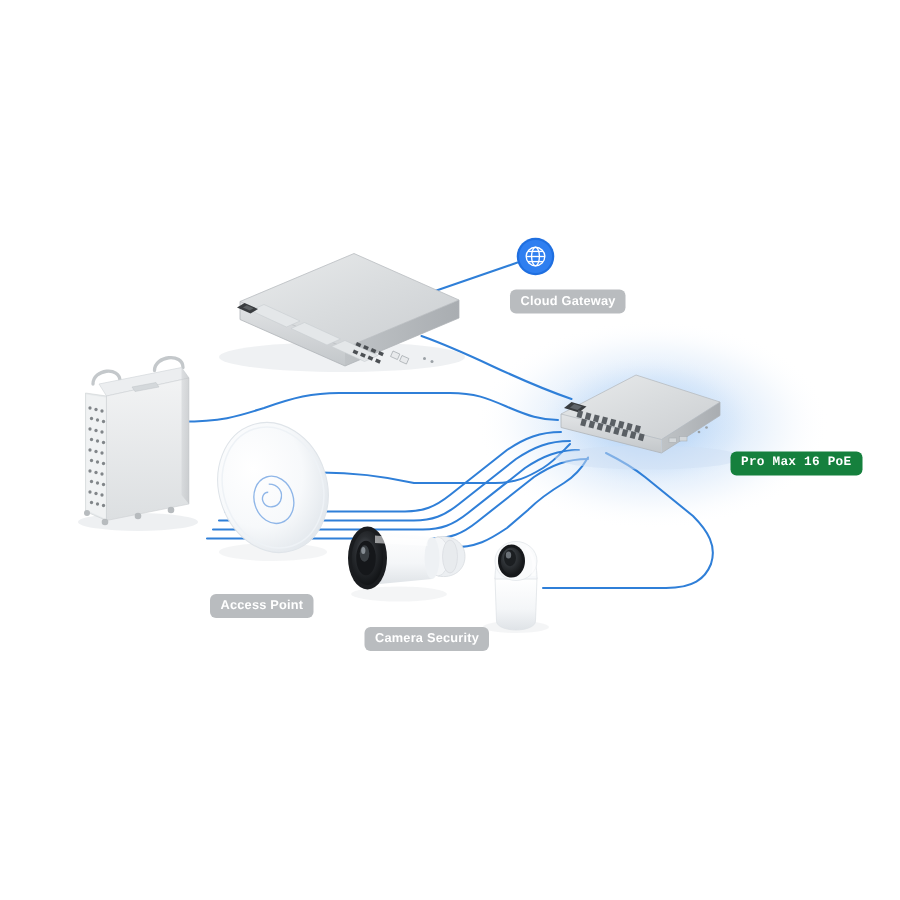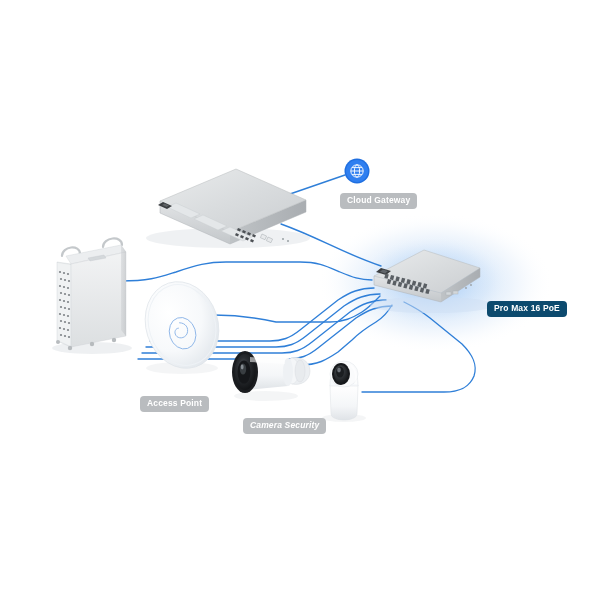--- a/index.html
+++ b/index.html
@@ -39,26 +39,27 @@
     padding: 3px 7px 4px 7px;
     border-radius: 4px;
     white-space: nowrap;
     line-height: 1;
     user-select: none;
   }
   .label-grey {
     background: #b9bcbf;
   }
   .label-blue {
-    background: #0c4a6e;
+    background: #15803d;
+    font-family: Liberation Mono, monospace;
   }
   #label-cloud-gateway { left: 340px; top: 193px; }
   #label-pro-max      { left: 487px; top: 301px; }
   #label-access-point { left: 140px; top: 396px; }
-  #label-camera       { left: 243px; top: 418px; font-style: italic; }
+  #label-camera       { left: 243px; top: 418px; }
 </style>
 </head>
 <body>
 
 <div id="diagram-root">
 
   <svg class="scene" viewBox="0 0 600 600" xmlns="http://www.w3.org/2000/svg">
     <defs>
       <radialGradient id="glowGrad" cx="50%" cy="50%" r="50%">
         <stop offset="0%" stop-color="#a9cdf6" stop-opacity="0.95"></stop>

